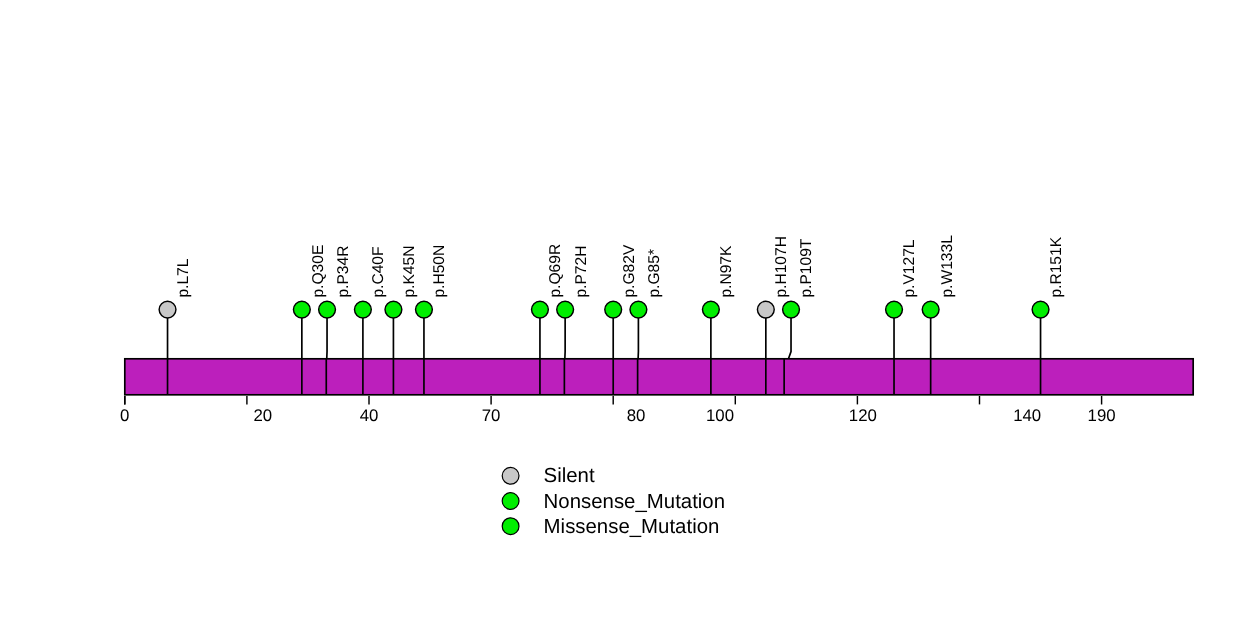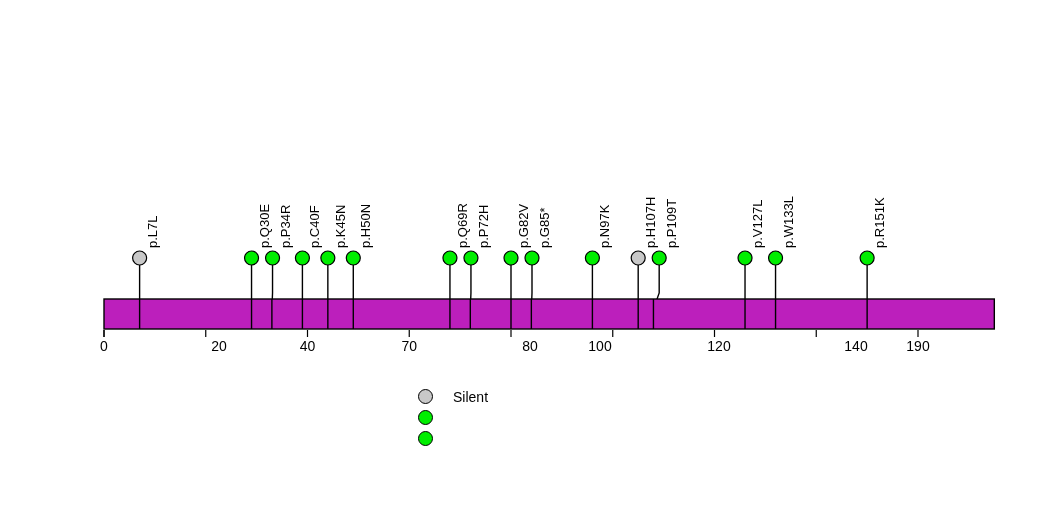--- a/index.html
+++ b/index.html
@@ -54,21 +54,21 @@
   .legend-swatch {
     width: 15px;
     height: 15px;
     border-radius: 50%;
     border: 1px solid #000000;
     box-sizing: border-box;
     flex: 0 0 auto;
   }
   .legend-text {
     font-family: "Liberation Sans", sans-serif;
-    font-size: 14px;
+    font-size: 17px;
     color: #000000;
     margin-left: 20px;
     white-space: nowrap;
   }
 </style>
 </head>
 <body>
 
 <div id="plot">
     <svg width="1047" height="524" style="position: absolute; left: 0px; top: 0px;">
@@ -237,18 +237,20 @@
     <div class="axis-tick-label" style="left: 719px; top: 338px;">120</div>
     <div class="axis-tick-label" style="left: 856px; top: 338px; text-align: center;">140</div>
     <div class="axis-tick-label" style="left: 918px; top: 338px;">190</div>
     <div class="legend">
       <div class="legend-row">
         <span class="legend-swatch" style="background: rgb(200, 200, 200);"></span>
         <span class="legend-text">Silent</span>
       </div>
       <div class="legend-row">
         <span class="legend-swatch" style="background: rgb(0, 238, 0);"></span>
+        <span class="legend-text">Nonsense_Mutation</span>
       </div>
       <div class="legend-row">
         <span class="legend-swatch" style="background: rgb(0, 238, 0);"></span>
+        <span class="legend-text">Missense_Mutation</span>
       </div>
     </div>
   </div>
 
 </body></html>

